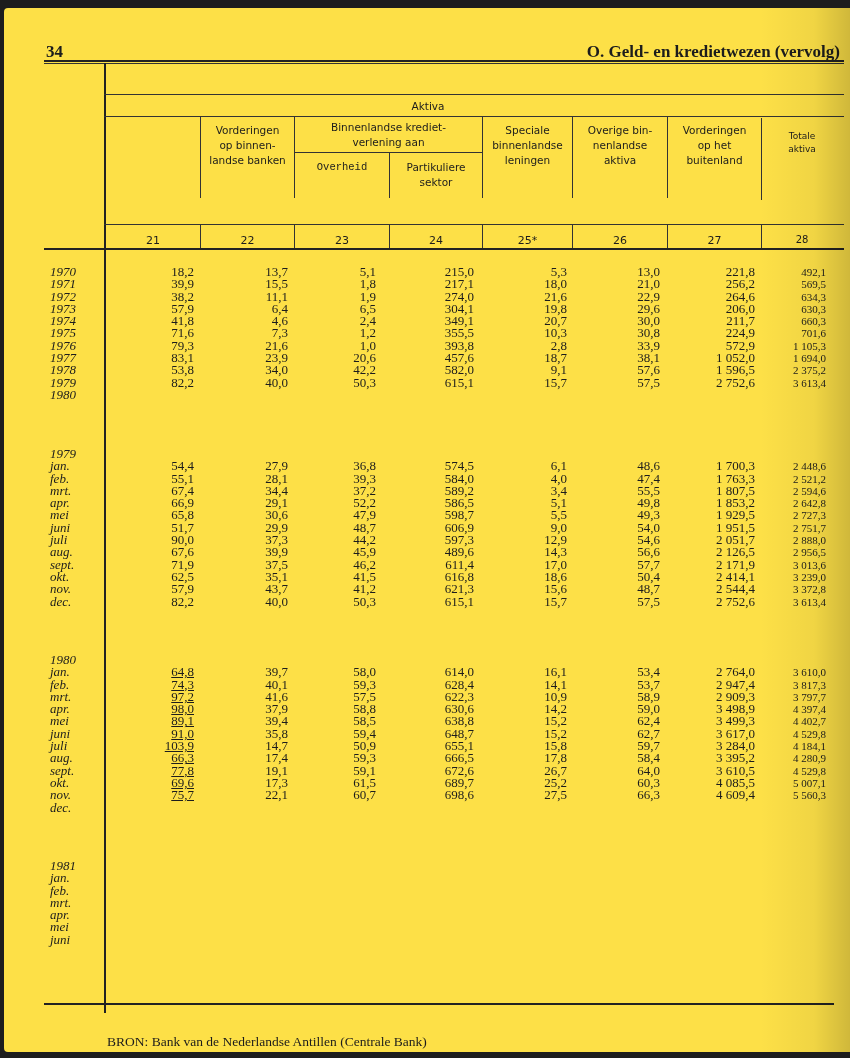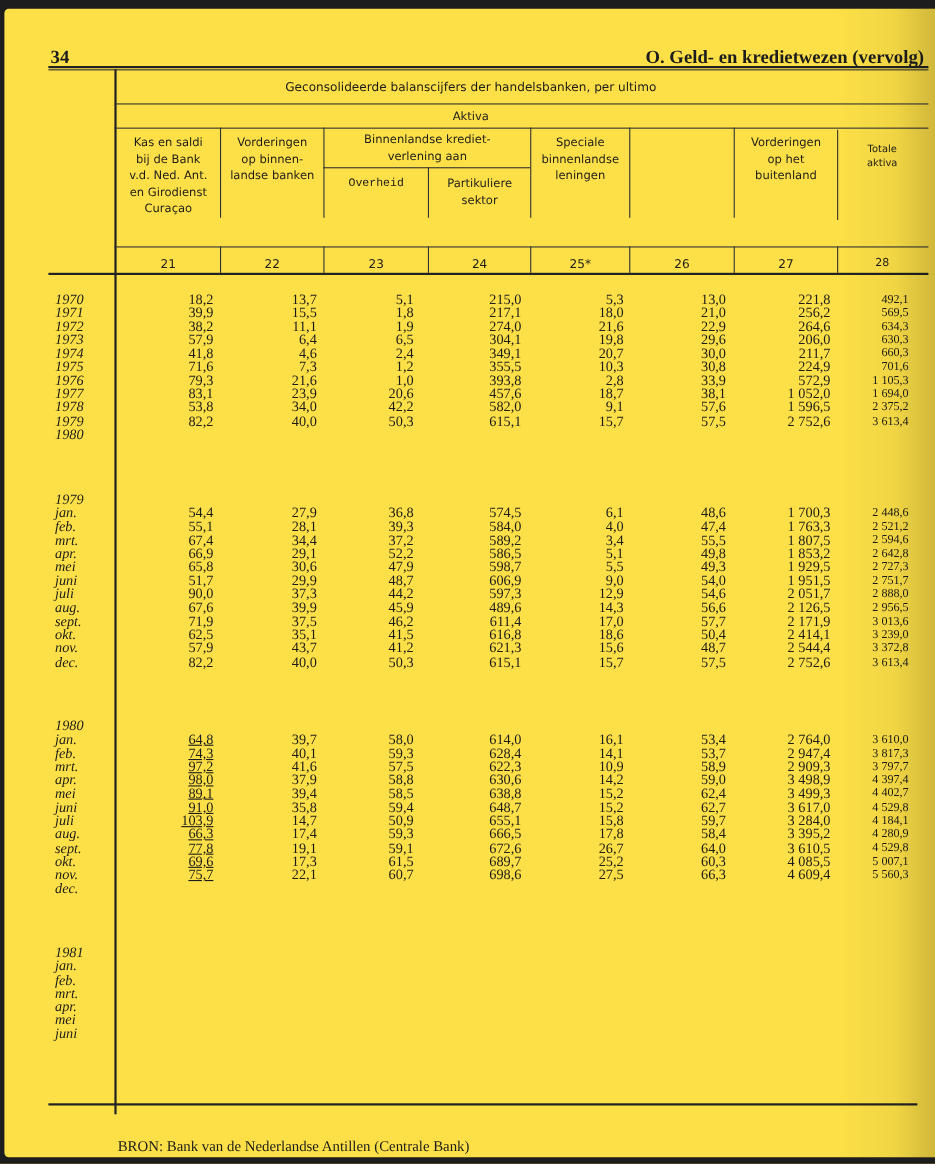--- a/index.html
+++ b/index.html
@@ -49,61 +49,58 @@
 
 <div class="page">
   <div class="page-num">34</div>
   <div class="chapter">O.  Geld- en kredietwezen (vervolg)</div>
 
   <div class="hline" style="top:52px; width:800px;"></div>
   <div class="hline thin" style="top:55px; width:800px;"></div>
 
   <div class="vline thick" style="left:100px; top:55px; height:950px;"></div>
 
-  <div class="hdr" style="left:104px; top:64px; width:640px; font-size:11px;">Geconsolideerde balanscijfers der handelsbanken, per ultimo</div>
   <div class="hline thin" style="top:86px; left:100px; width:740px;"></div>
   <div class="hdr" style="left:104px; top:91px; width:640px;">Aktiva</div>
   <div class="hline thin" style="top:108px; left:100px; width:740px;"></div>
 
   <div class="vline" style="left:196px; top:108px; height:82px;"></div>
   <div class="vline" style="left:290px; top:108px; height:82px;"></div>
   <div class="vline" style="left:385px; top:144px; height:46px;"></div>
   <div class="vline" style="left:478px; top:108px; height:82px;"></div>
   <div class="vline" style="left:568px; top:108px; height:82px;"></div>
   <div class="vline" style="left:663px; top:108px; height:82px;"></div>
   <div class="vline" style="left:757px; top:110px; height:82px;"></div>
   <div class="hline thin" style="top:144px; left:290px; width:188px;"></div>
 
-  <div class="hdr" style="left:102px; top:115px; width:94px;">
-    <div>Kas en saldi</div>
-    <div>bij de Bank</div>
-    <div>v.d. Ned. Ant.</div>
-    <div>en Girodienst</div>
-    <div>Curaçao</div>
-  </div>
   <div class="hdr" style="left:197px; top:115px; width:93px;">
     <div>Vorderingen</div>
     <div>op binnen-</div>
     <div>landse banken</div>
   </div>
   <div class="hdr" style="left:291px; top:112px; width:187px;">
     <div>Binnenlandse krediet-</div>
     <div>verlening aan</div>
   </div>
   <div class="hdr" style="left:291px; top:152px; width:94px;font-family:Liberation Mono, monospace;">
     <div>Overheid</div>
   </div>
   <div class="hdr" style="left:386px; top:152px; width:92px;">
     <div>Partikuliere</div>
     <div>sektor</div>
   </div>
   <div class="hdr" style="left:479px; top:115px; width:89px;">
     <div>Speciale</div>
     <div>binnenlandse</div>
     <div>leningen</div>
+  </div>
+  <div class="hdr" style="left:569px; top:115px; width:94px;">
+    <div>Overige bin-</div>
+    <div>nenlandse</div>
+    <div>aktiva</div>
   </div>
   <div class="hdr" style="left:664px; top:115px; width:93px;">
     <div>Vorderingen</div>
     <div>op het</div>
     <div>buitenland</div>
   </div>
   <div class="hdr sm" style="left:760px; top:122px; width:76px;">
     <div>Totale</div>
     <div>aktiva</div>
   </div>

